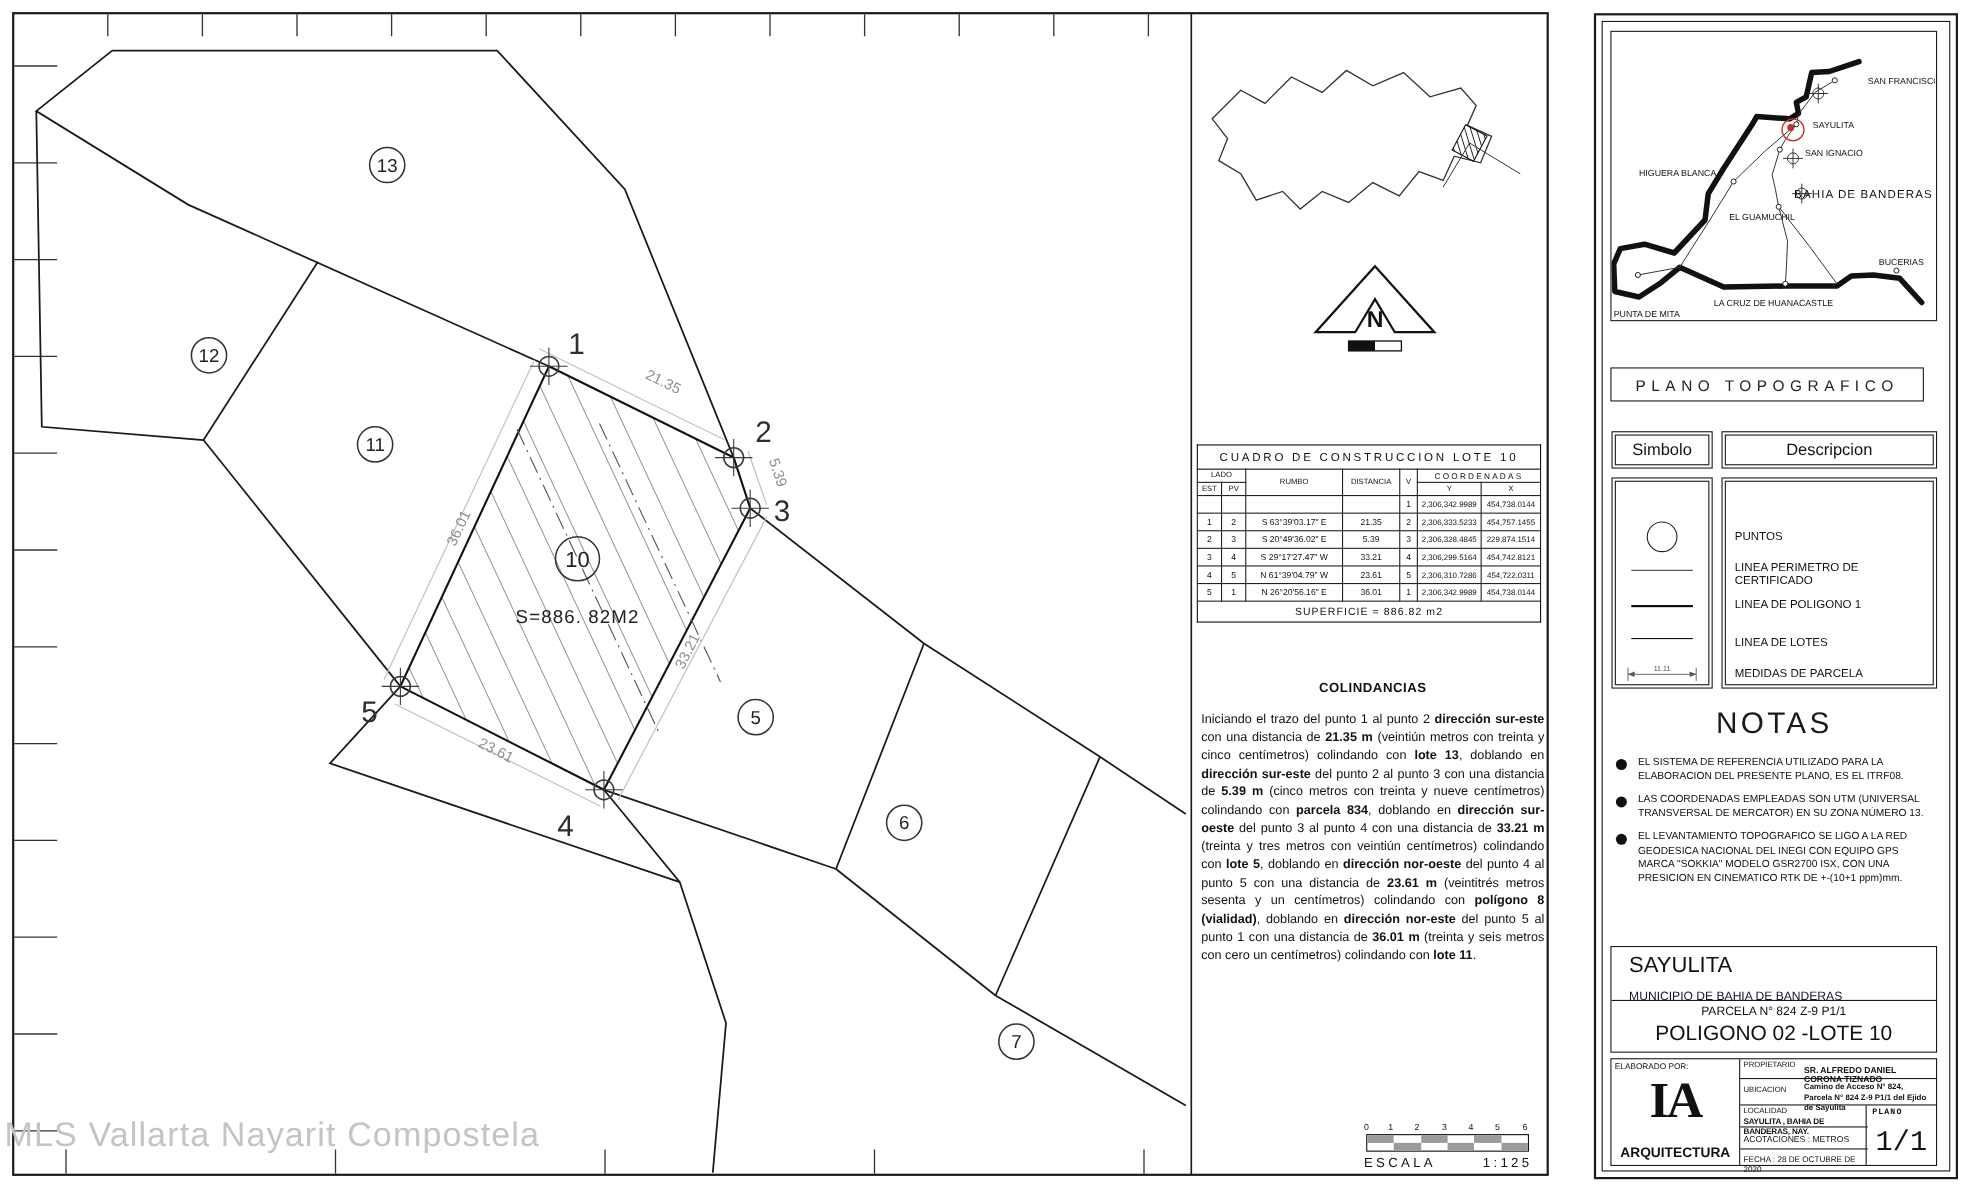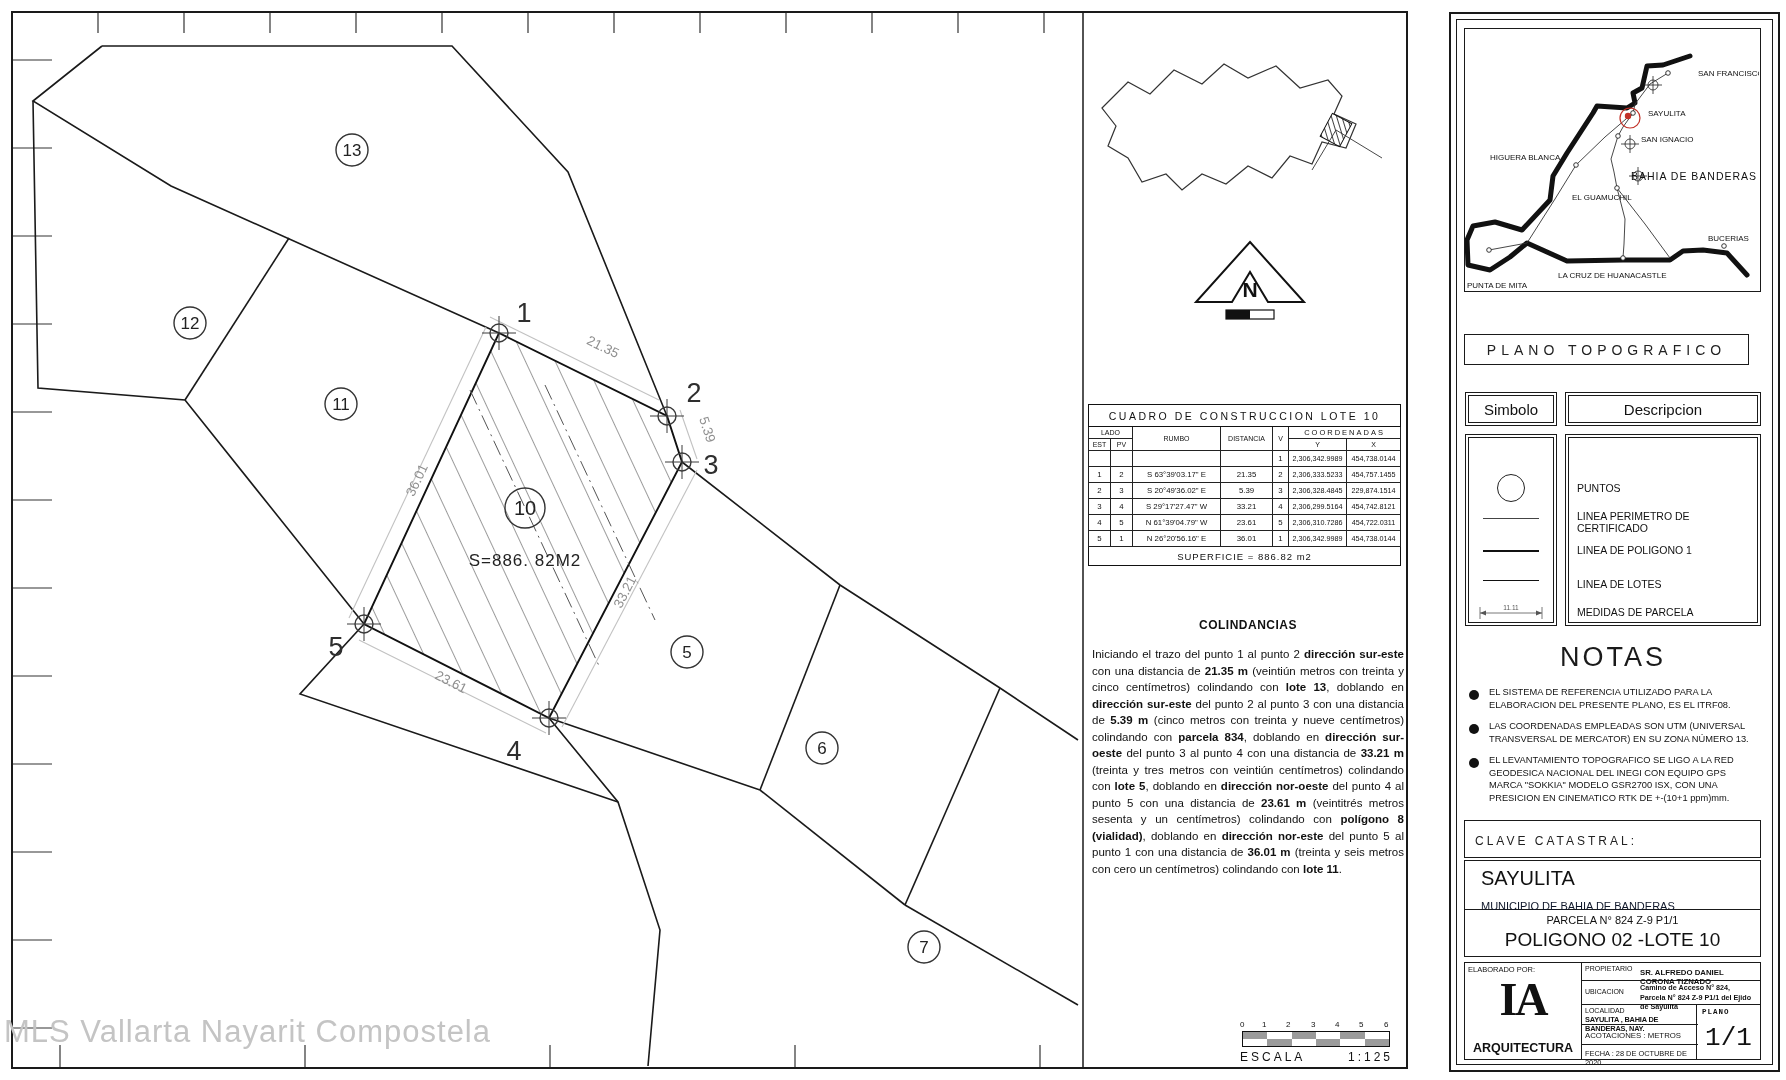--- a/index.html
+++ b/index.html
@@ -473,23 +473,20 @@
       </div>
     </div>
 
     <div class="abs" id="notastitle">NOTAS</div>
     <div class="abs" id="notaslist">
       <div class="nota">EL SISTEMA DE REFERENCIA UTILIZADO PARA LA ELABORACION DEL PRESENTE PLANO, ES EL ITRF08.</div>
       <div class="nota">LAS COORDENADAS EMPLEADAS SON UTM (UNIVERSAL TRANSVERSAL DE MERCATOR) EN SU ZONA NÚMERO 13.</div>
       <div class="nota">EL  LEVANTAMIENTO TOPOGRAFICO SE LIGO A LA RED GEODESICA NACIONAL DEL INEGI CON EQUIPO GPS MARCA  "SOKKIA"  MODELO GSR2700 ISX, CON UNA PRESICION EN CINEMATICO RTK DE +-(10+1 ppm)mm.</div>
     </div>
 
-    <div class="box" id="clavebox">
-      <div>CLAVE  CATASTRAL:</div>
-    </div>
 
     <div class="box" id="locblock">
       <div class="top">
         <div class="city">SAYULITA</div>
         <div class="muni">MUNICIPIO DE BAHIA DE BANDERAS</div>
       </div>
       <div class="bot">
         <div class="parc">PARCELA N° 824 Z-9 P1/1</div>
         <div class="poli">POLIGONO 02 -LOTE 10</div>
       </div>

